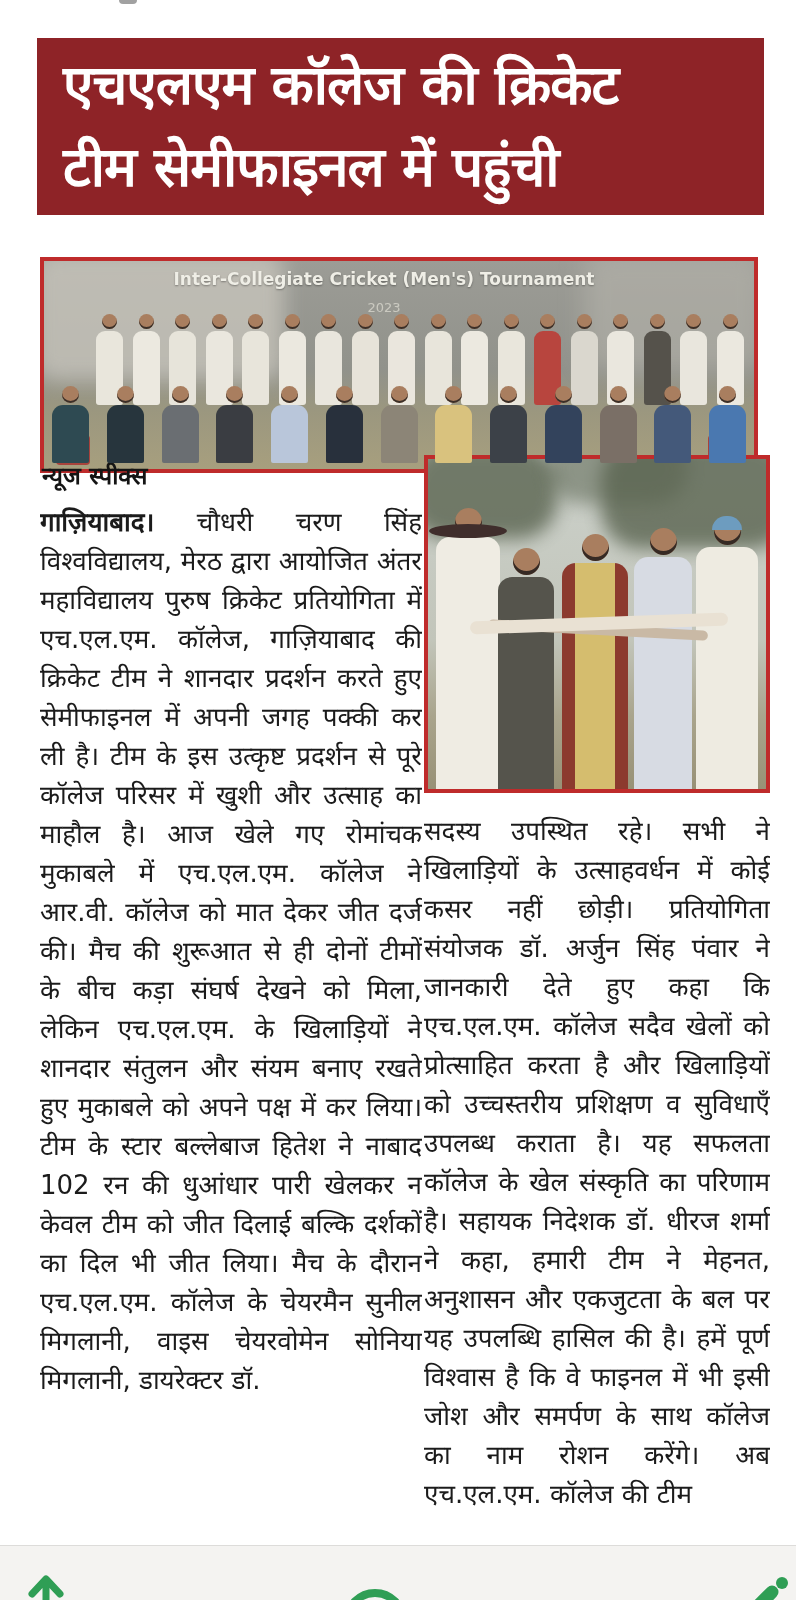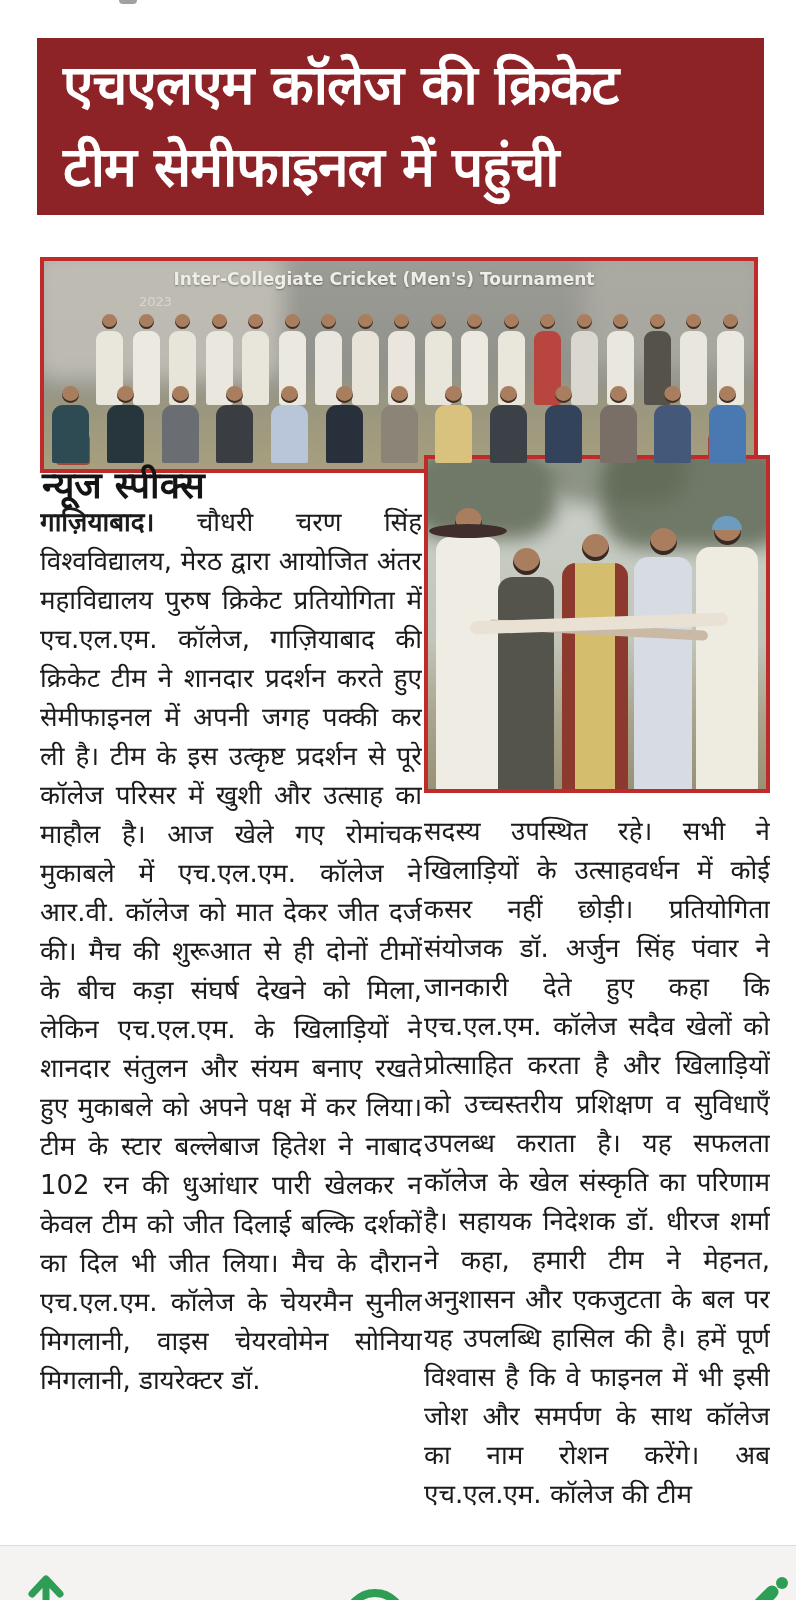--- a/index.html
+++ b/index.html
@@ -20,21 +20,21 @@
   .photo-frame{position:absolute;border:4px solid #bf2b2b;box-sizing:border-box;overflow:hidden;}
   .photo1{left:40px;top:225px;width:718px;height:216px;margin-top:32px;}
   .photo1 .scene{position:absolute;inset:0;
      background:linear-gradient(180deg,#9c9c96 0%,#91928b 52%,#9b977f 72%,#a79f7e 100%);}
   .wall-patch{position:absolute;left:-10px;top:-10px;width:250px;height:130px;background:#cac7be;
               opacity:.75;filter:blur(10px);border-radius:20px;}
   .wall-patch2{position:absolute;right:-10px;top:-10px;width:180px;height:120px;background:#b8b6ae;
               opacity:.55;filter:blur(12px);border-radius:20px;}
   .banner-title{position:absolute;left:95px;top:8px;width:490px;text-align:center;color:#efeee6;
                 font-weight:700;font-size:17px;text-shadow:0 1px 2px rgba(0,0,0,.35);}
-  .banner-year{position:absolute;left:95px;top:33px;width:490px;color:#e6e4da;
+  .banner-year{position:absolute;left:95px;top:39px;width:490px;text-align:center;color:#e6e4da;
                font-size:13px;opacity:.65;}
   .figrow{position:absolute;display:flex;justify-content:space-between;align-items:flex-end;}
   .row-back{left:52px;right:10px;top:46px;height:98px;z-index:1;}
   .row-front{left:8px;right:8px;top:114px;height:88px;z-index:2;}
   .figure{display:flex;flex-direction:column;align-items:center;}
   .fig-head{width:15px;height:15px;border-radius:50%;background:#a97e5f;margin-bottom:2px;
             box-shadow:0 -2px 0 #3b2f28 inset;}
   .fig-body{width:27px;height:74px;border-radius:9px 9px 3px 3px;}
   .row-front .fig-head{width:17px;height:17px;}
   .row-front .fig-body{width:37px;height:58px;border-radius:11px 11px 2px 2px;}
@@ -55,21 +55,21 @@
   .hatbrim{position:absolute;top:16px;left:50%;transform:translateX(-50%);width:78px;height:14px;
            background:#402e2c;border-radius:50%;}
   .cap{position:absolute;top:-2px;left:50%;transform:translateX(-50%);width:30px;height:14px;
        background:#6d9cbf;border-radius:14px 14px 0 0;}
   .arms{position:absolute;left:42px;top:158px;width:258px;height:13px;background:#e9e1d3;
         border-radius:7px;transform:rotate(-2deg);z-index:5;}
   .arms2{position:absolute;left:60px;top:166px;width:220px;height:10px;background:#c9b9a5;
         border-radius:6px;transform:rotate(3deg);z-index:4;}
 
   
-  .kicker{position:absolute;left:42px;top:458px;width:380px;font-size:37px;font-weight:700;
+  .kicker{position:absolute;left:42px;top:458px;width:380px;font-size:24px;font-weight:700;
           color:#141414;}
   .para{font-size:26px;line-height:39px;text-align:justify;color:#1b1b1b;
         text-justify:inter-word;}
   .col1{position:absolute;left:40px;top:503px;width:382px;height:1045px;overflow:hidden;}
   .col2{position:absolute;left:424px;top:812px;width:346px;height:736px;overflow:hidden;}
   .bold{font-weight:700;}
 
   
   .bottom-bar{position:absolute;left:0;top:1545px;width:796px;height:55px;background:#f4f3f1;
               border-top:1px solid #dddcda;}

